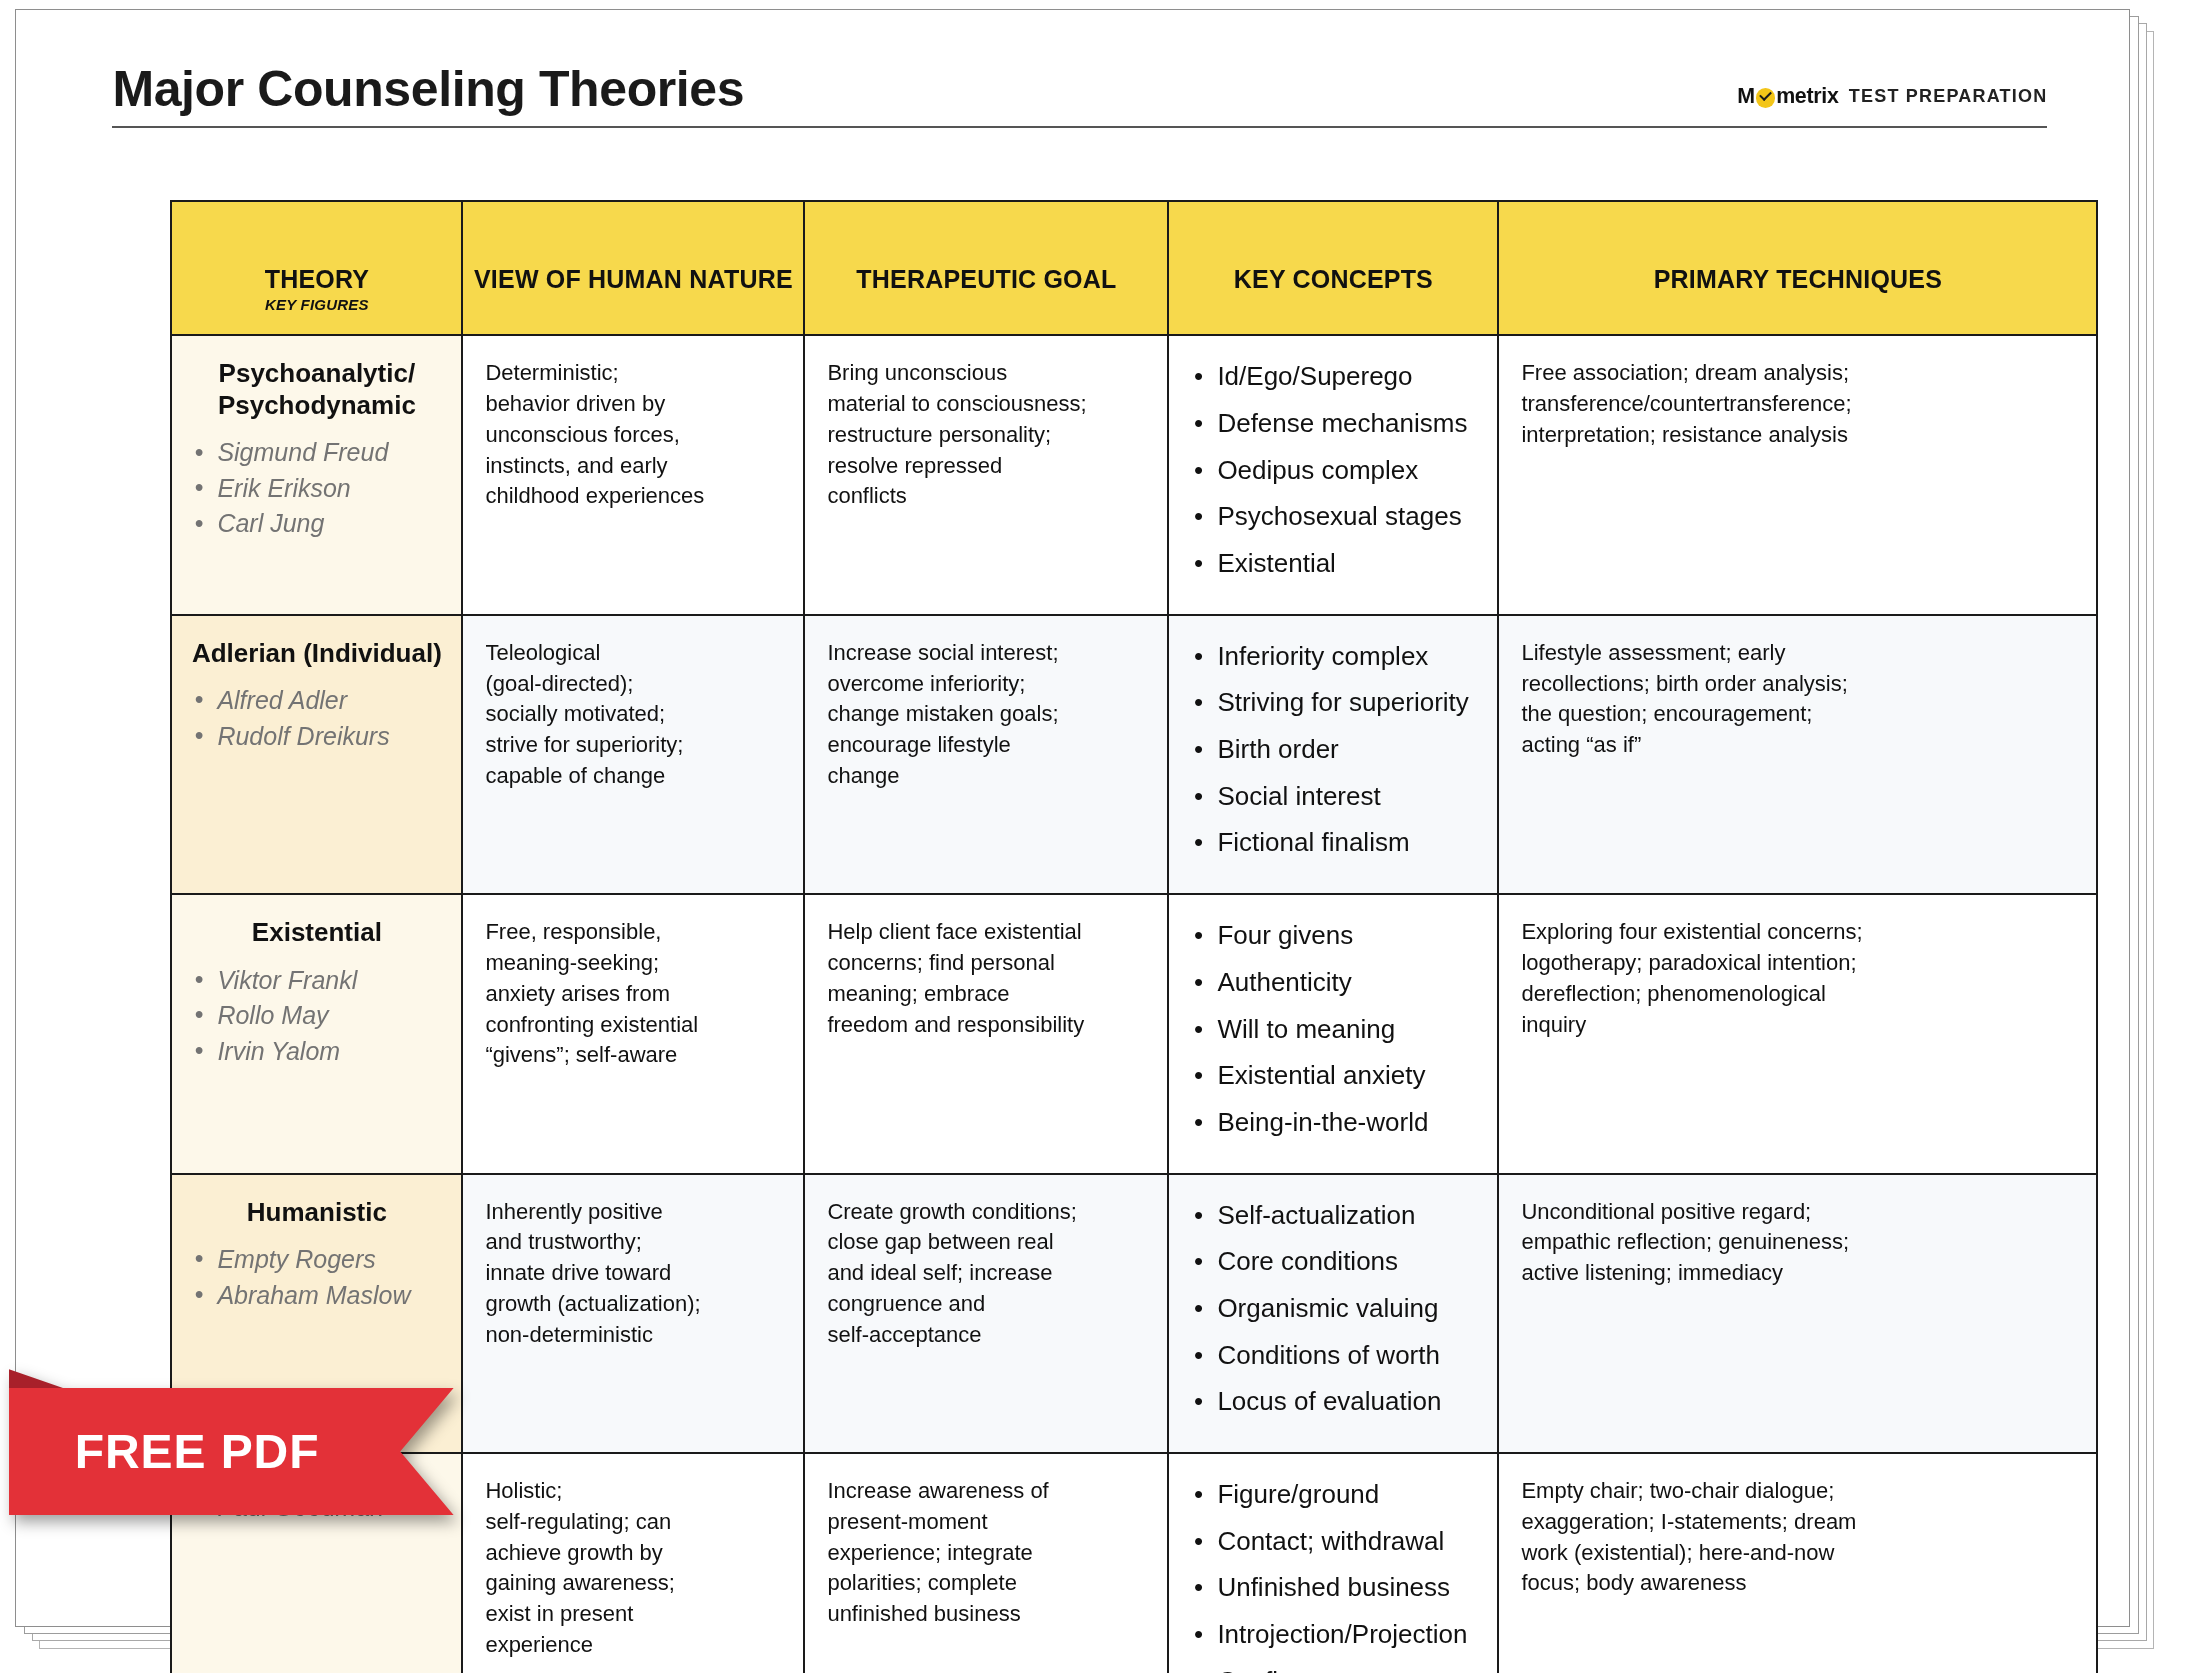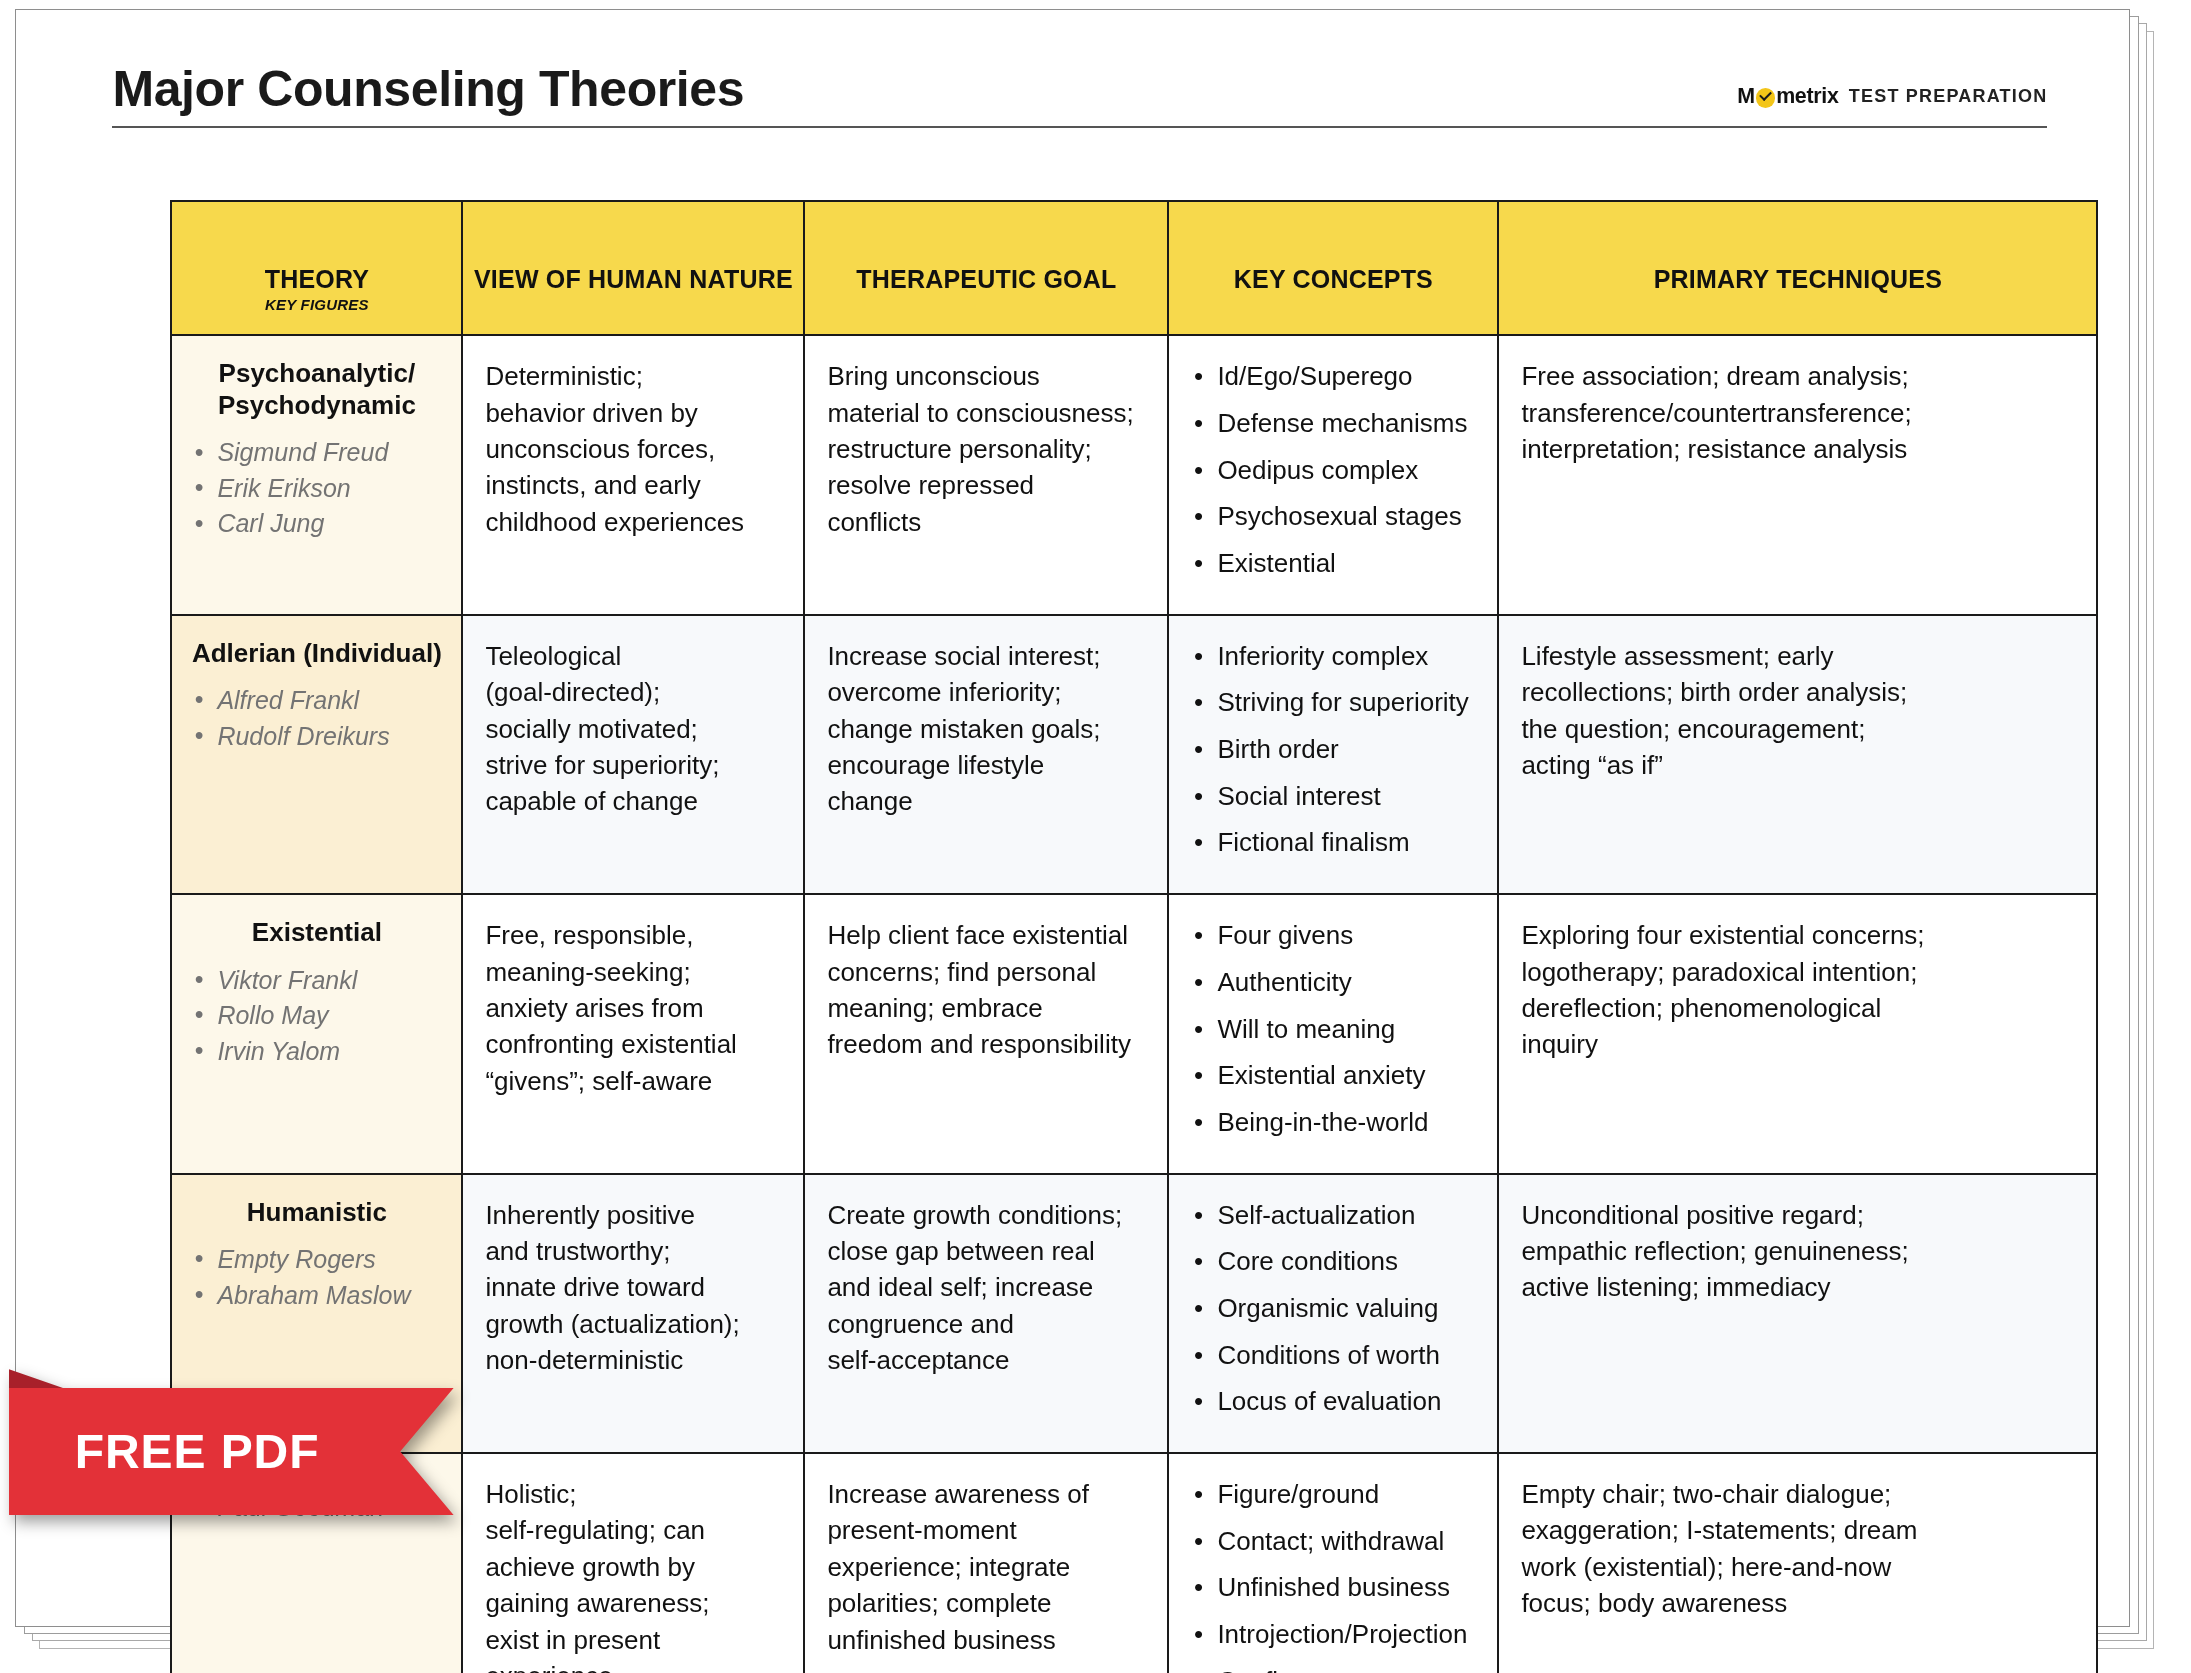--- a/index.html
+++ b/index.html
@@ -201,21 +201,21 @@
   .figures li::before {
     content: "\2022";
     position: absolute;
     left: 3.4px;
     top: -0.9px;
     font-style: normal;
     font-size: 25px;
   }
 
   .body-text {
-    font-size: 26px;
+    font-size: 22px;
     color: #111111;
     line-height: 1.40;
     white-space: pre-line;
   }
   .concepts {
     list-style: none;
     margin: 0;
     padding: 0;
   }
   .concepts li {
@@ -371,21 +371,21 @@
               <td class="body-cell">
                 <div class="body-text">Free association; dream analysis;
 transference/countertransference;
 interpretation; resistance analysis</div>
               </td>
             </tr>
             <tr class="band-b">
               <td class="theory-cell">
                 <span class="theory-name">Adlerian (Individual)</span>
                 <ul class="figures">
-                  <li>Alfred Frankl</li>
+                  <li>Alfred Adler</li>
                   <li>Rudolf Dreikurs</li>
                 </ul>
               </td>
               <td class="body-cell">
                 <div class="body-text">Teleological
 (goal-directed);
 socially motivated;
 strive for superiority;
 capable of change</div>
               </td>

